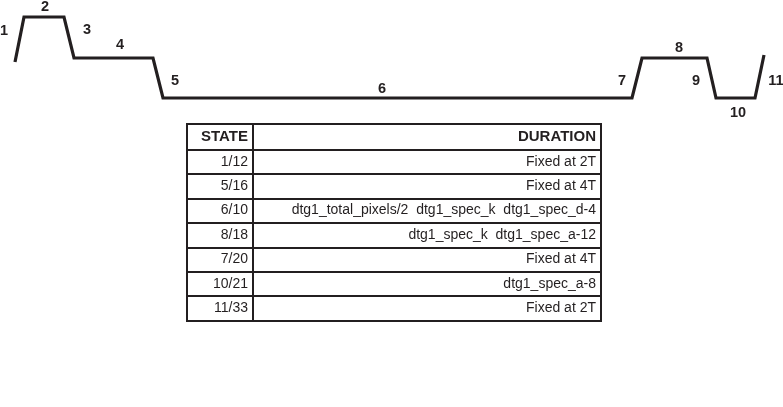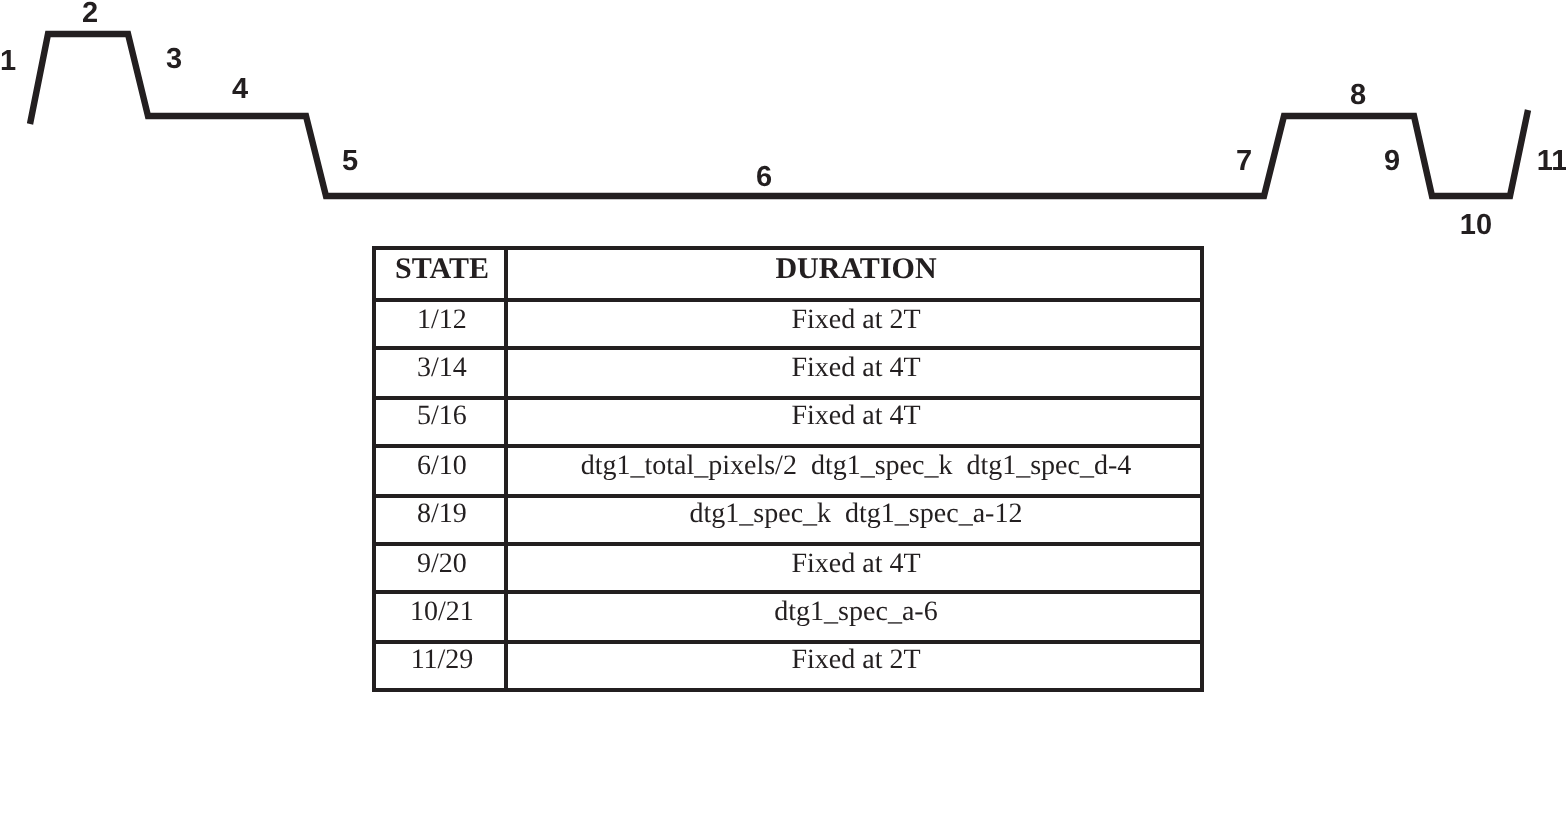--- a/index.html
+++ b/index.html
@@ -33,26 +33,25 @@
     left: 186px;
     top: 123px;
     width: 416px;
     border-collapse: collapse;
     table-layout: fixed;
     background: #ffffff;
   }
   table.timing-table th,
   table.timing-table td {
     border: 2px solid #231f20;
-    text-align: center;
+    text-align: right;
     vertical-align: middle;
     padding: 0 4px 3px 6px;
     overflow: hidden;
     white-space: pre;
-    font-family: Liberation Serif, serif;
   }
   table.timing-table th {
     font-size: 15px;
     font-weight: bold;
     height: 21px;
   }
   table.timing-table td {
     font-size: 14px;
     font-weight: normal;
     height: 19.4px;
@@ -90,41 +89,37 @@
       <th>STATE</th>
       <th>DURATION</th>
     </tr>
   </thead>
   <tbody id="table-body">
       <tr>
         <td>1/12</td>
         <td>Fixed at 2T</td>
       </tr>
       <tr>
-        <td>3/14</td>
-        <td>Fixed at 4T</td>
-      </tr>
-      <tr>
         <td>5/16</td>
         <td>Fixed at 4T</td>
       </tr>
       <tr>
         <td>6/10</td>
         <td>dtg1_total_pixels/2  dtg1_spec_k  dtg1_spec_d-4</td>
       </tr>
       <tr>
-        <td>8/19</td>
+        <td>8/18</td>
         <td>dtg1_spec_k  dtg1_spec_a-12</td>
       </tr>
       <tr>
-        <td>9/20</td>
+        <td>7/20</td>
         <td>Fixed at 4T</td>
       </tr>
       <tr>
         <td>10/21</td>
-        <td>dtg1_spec_a-6</td>
+        <td>dtg1_spec_a-8</td>
       </tr>
       <tr>
-        <td>11/29</td>
+        <td>11/33</td>
         <td>Fixed at 2T</td>
       </tr>
     </tbody>
 </table>
 
 </body></html>

